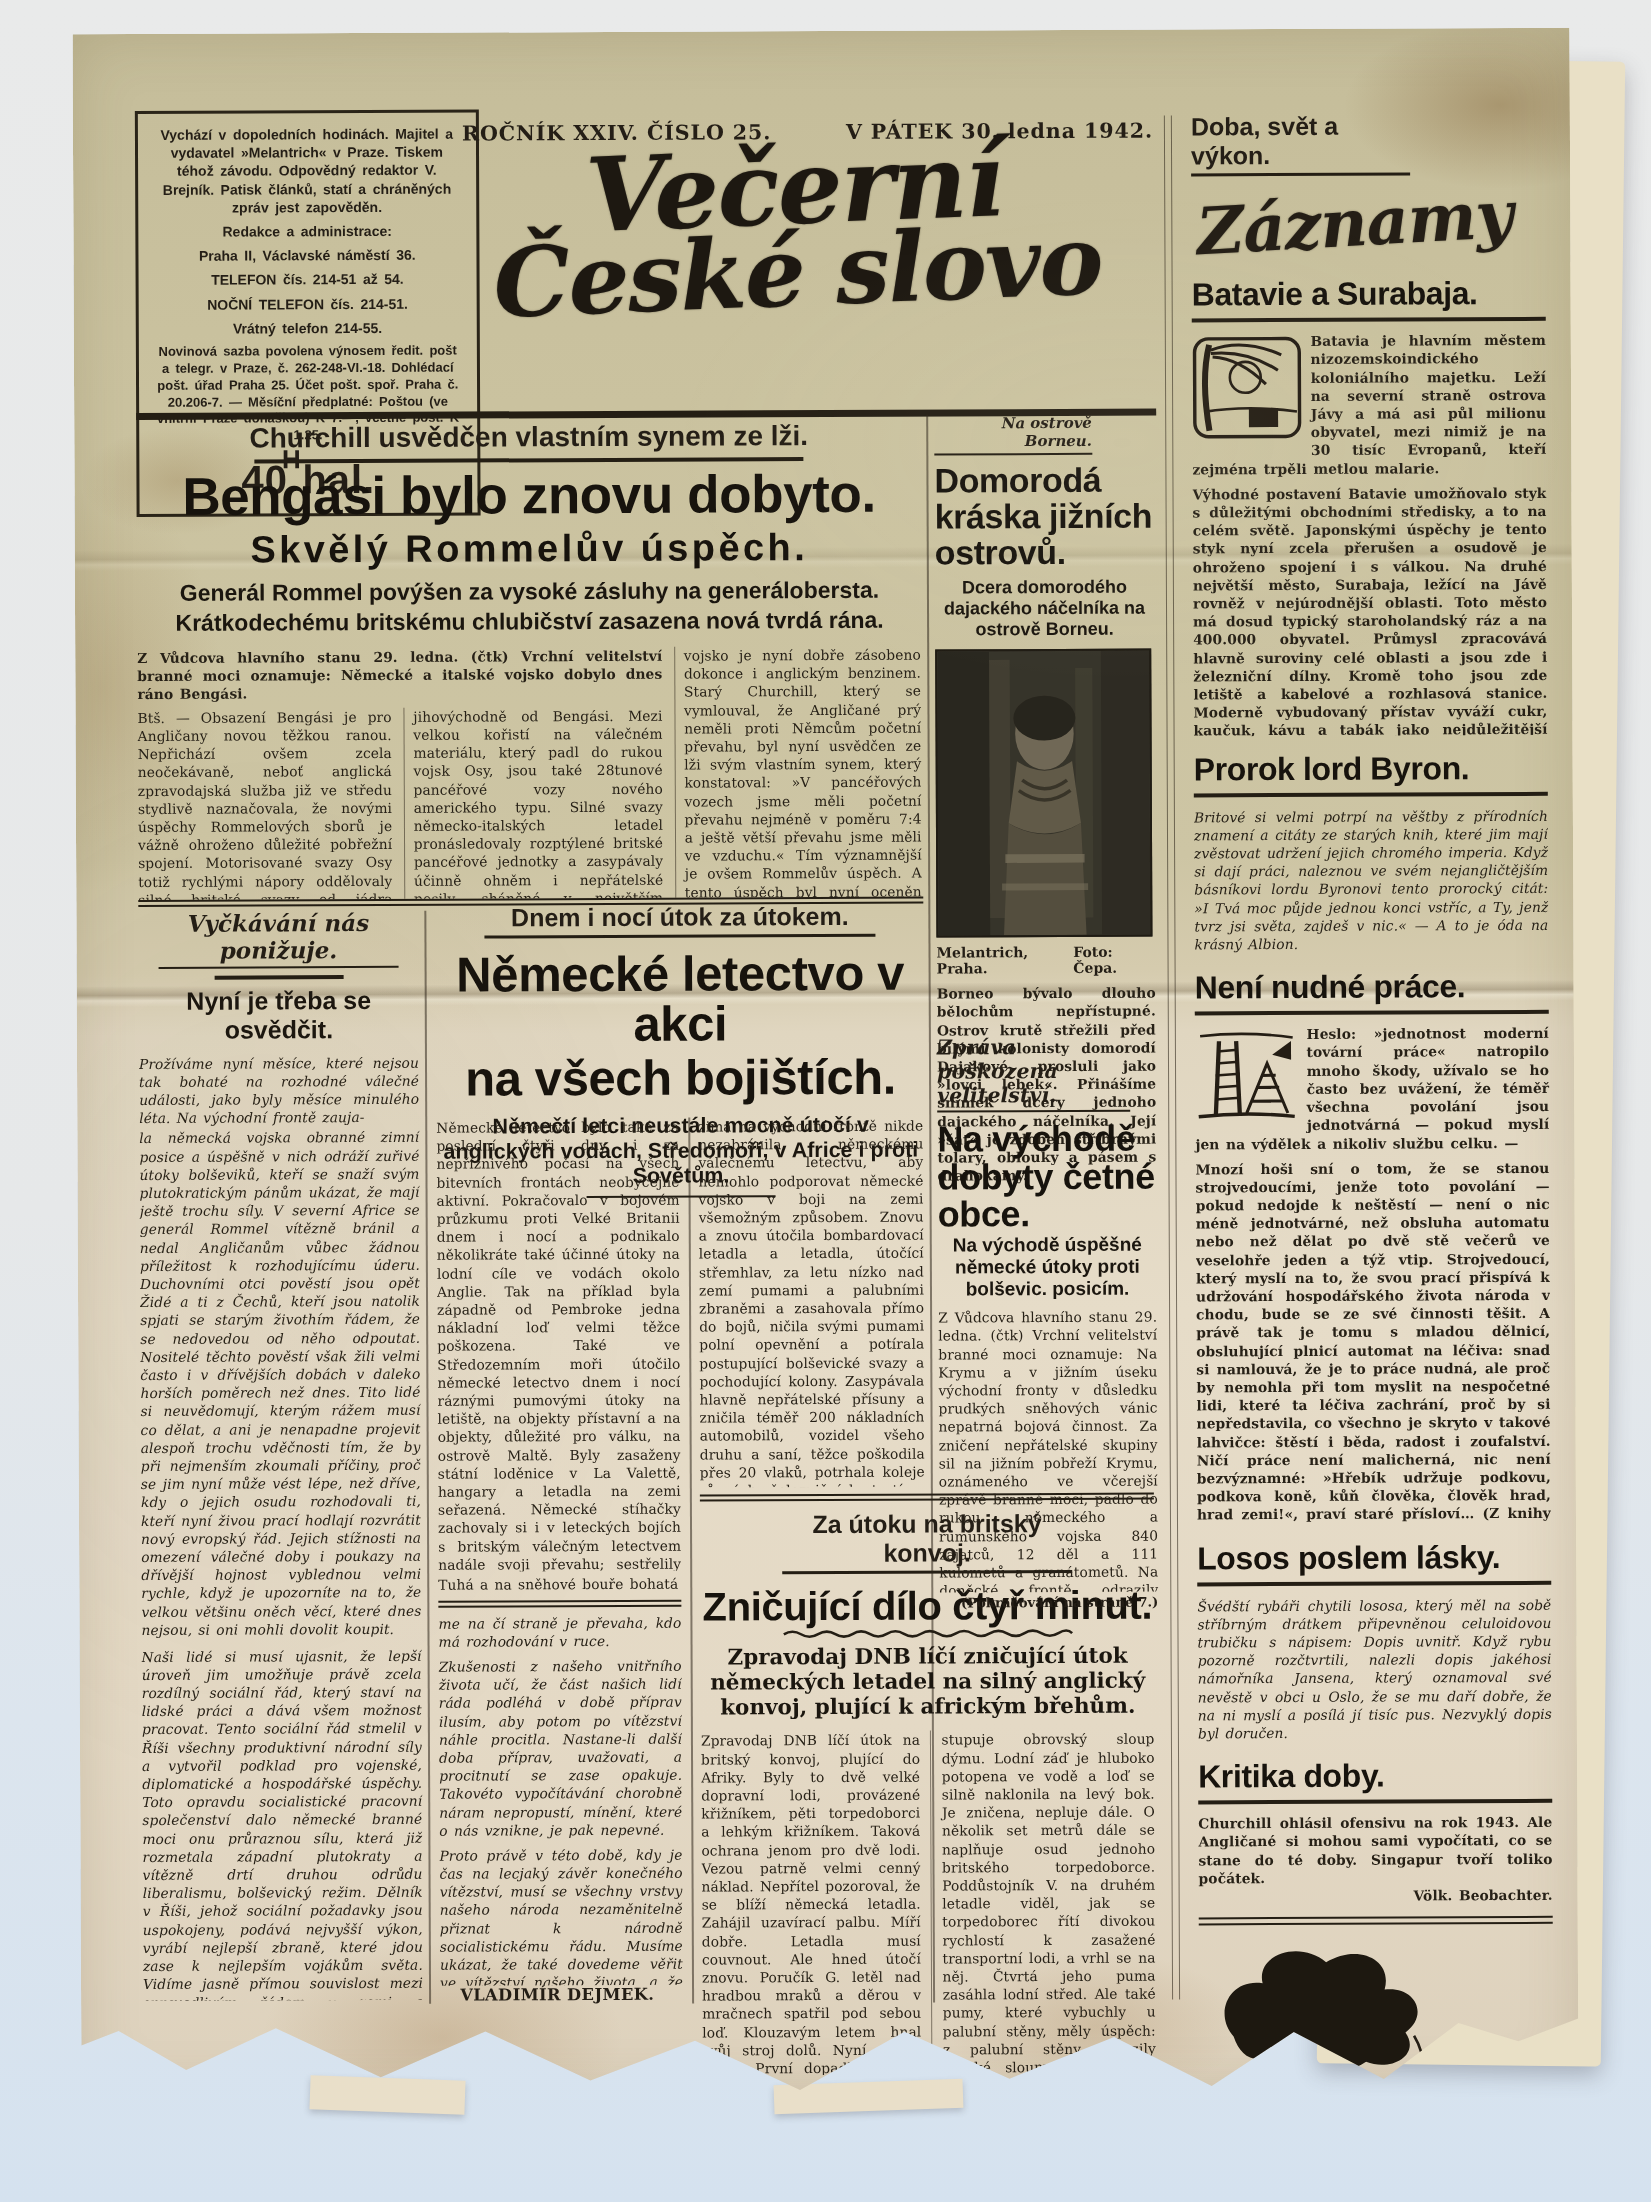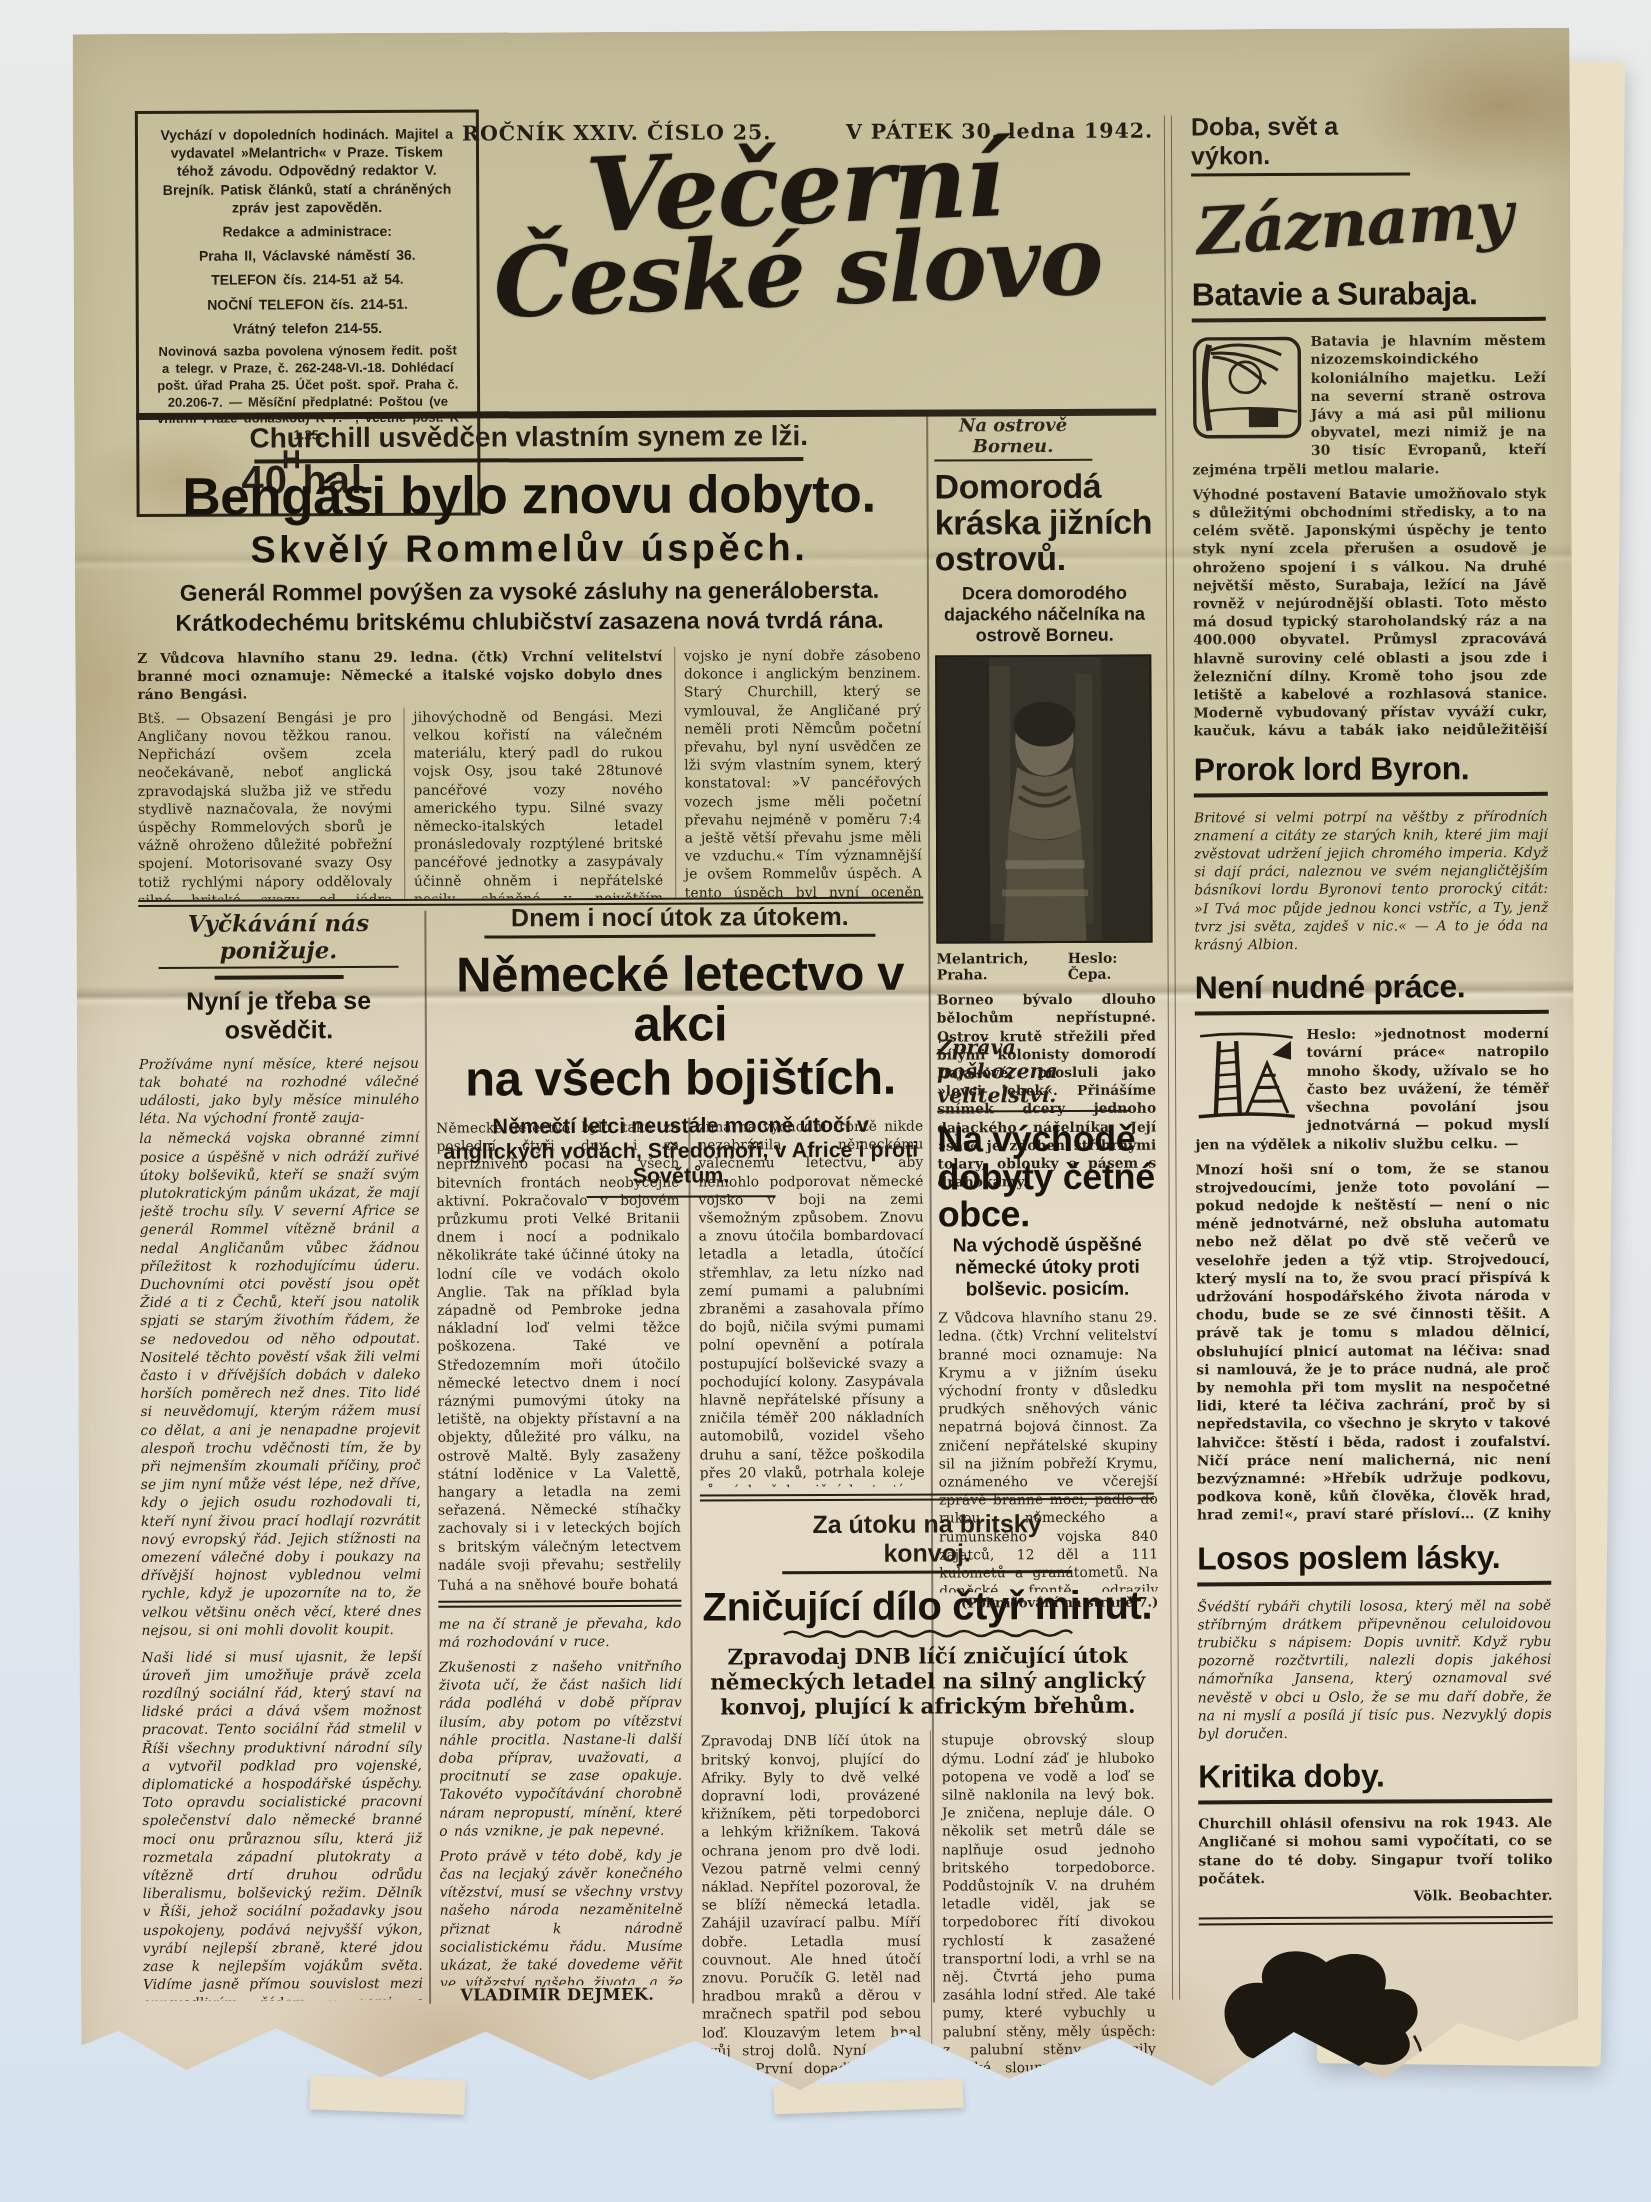--- a/index.html
+++ b/index.html
@@ -174,21 +174,21 @@
       <path d="M2 6 Q12 0 22 6 T42 6 T62 6 T82 6 T102 6 T122 6 T142 6 T162 6 T182 6 T202 6 T222 6 T242 6 T262 6 T282 6 T302 6 T322 6 T338 6" fill="none" stroke="#241e14" stroke-width="3"></path>
     </svg>
     <div class="deck serif" style="font-size:21.5px;font-family:'DejaVu Serif',serif;margin-top:5.2px;">Zpravodaj DNB líčí zničující útok německých letadel na silný anglický konvoj, plující k africkým břehům.</div>
     <div style="display:flex;margin-top:12px;">
       <div class="just bodytxt clip" style="width:219px;height:344px;">Zpravodaj DNB líčí útok na britský konvoj, plující do Afriky. Byly to dvě velké dopravní lodi, provázené křižníkem, pěti torpedoborci a lehkým křižníkem. Taková ochrana jenom pro dvě lodi. Vezou patrně velmi cenný náklad. Nepřítel pozoroval, že se blíží německá letadla. Zahájil uzavírací palbu. Míří dobře. Letadla musí couvnout. Ale hned útočí znovu. Poručík G. letěl nad hradbou mraků a děrou v mračnech spatřil pod sebou loď. Klouzavým letem hnal svůj stroj dolů. Nyní padají pumy. První dopadla kousek od lodní zádi, druhá hned za ní, téměř do pěn, jež ve vlnách čeří lodní šroub, třetí a čtvrtá dopadla přesně na zadní palubu. K nebi vy-</div>
       <div class="just bodytxt clip" style="width:213px;height:344px;margin-left:10.3px;padding-left:10.3px;border-left:1.7px solid rgba(45,37,25,.55);">stupuje obrovský sloup dýmu. Lodní záď je hluboko potopena ve vodě a loď se silně naklonila na levý bok. Je zničena, nepluje dále. O několik set metrů dále se naplňuje osud jednoho britského torpedoborce. Poddůstojník V. na druhém letadle viděl, jak se torpedoborec řítí divokou rychlostí k zasažené transportní lodi, a vrhl se na něj. Čtvrtá jeho puma zasáhla lodní střed. Ale také pumy, které vybuchly u palubní stěny, měly úspěch: z palubní stěny vyrazily vysoké sloupy dýmu. Také tento torpedoborec vykonal poslední svou plavbu. Obě lodi byly zničeny ve čtyřech minutách. Práce zajiště dokonána.</div>
     </div>
   </div>
 
   <div class="abs" style="left:860px;top:384px;width:219px;">
-    <div class="kicker-it serif" style="font-size:18px;text-align:center;border-bottom:2.6px solid #241e14;padding-bottom:2.6px;width:72%;">Na ostrově Borneu.</div>
+    <div class="kicker-it serif" style="font-size:15px;text-align:right;border-bottom:2.6px solid #241e14;padding-bottom:2.6px;width:72%;">Na ostrově Borneu.</div>
     <div class="headline" style="font-size:34px;text-align:left;margin-top:8.6px;line-height:1.05;">Domorodá kráska jižních ostrovů.</div>
     <div class="deck" style="font-size:18px;margin-top:6.9px;">Dcera domorodého dajackého náčelníka na ostrově Borneu.</div>
     <div class="photo-frame" style="width:212px;height:284px;margin-top:8.6px;position:relative;overflow:hidden;">
       <svg width="212" height="284" viewBox="0 0 246 330">
         <rect width="246" height="330" fill="#3b382e"></rect>
         <rect x="0" y="0" width="60" height="330" fill="#2c2a22"></rect>
         <rect x="190" y="0" width="56" height="330" fill="#312e26"></rect>
         <rect x="60" y="10" width="24" height="300" fill="#55503f" opacity=".5"></rect>
         <rect x="160" y="20" width="20" height="290" fill="#504b3b" opacity=".5"></rect>
         <ellipse cx="124" cy="96" rx="34" ry="42" fill="#7d7460"></ellipse>
@@ -197,21 +197,21 @@
         <path d="M82 200 L76 330 L172 330 L166 200 Q124 226 82 200 Z" fill="#5d5645"></path>
         <path d="M98 150 Q124 170 150 150" stroke="#3d382c" stroke-width="4" fill="none"></path>
         <path d="M94 162 Q124 184 154 162" stroke="#3d382c" stroke-width="4" fill="none"></path>
         <rect x="78" y="236" width="92" height="10" fill="#8a8069" opacity=".7"></rect>
         <rect x="74" y="270" width="100" height="8" fill="#8a8069" opacity=".5"></rect>
         <rect width="246" height="330" fill="#1c1913" opacity=".12"></rect>
       </svg>
     </div>
     <div class="credits serif" style="margin-top:6.9px;">
       <span>Melantrich, Praha.</span>
-      <span>Heslo: Čepa.</span>
+      <span>Foto: Čepa.</span>
     </div>
     <p class="just bodytxt" style="margin:8.6px 0 0;font-weight:bold;">Borneo bývalo dlouho bělochům nepřístupné. Ostrov krutě střežili před bílými kolonisty domorodí Dajakové, prosluli jako »lovci lebek«. Přinášíme snímek dcery jednoho dajackého náčelníka. Její »šat« je zdoben stříbrnými tolary, oblouky a pásem s drahokamy.</p>
   </div>
 
   <div class="abs" style="left:860px;top:1005px;width:219px;">
     <div class="kicker-it serif" style="font-size:20.6px;text-align:left;border-bottom:2.6px solid #241e14;padding-bottom:2.6px;width:88%;">Zpráva poškozena velitelství.</div>
     <div class="headline" style="font-size:36px;text-align:left;margin-top:8.6px;line-height:1.04;">Na východě dobyty četné obce.</div>
     <div class="deck" style="font-size:19px;margin-top:1px;">Na východě úspěšné německé útoky proti bolševic. posicím.</div>
     <div class="just bodytxt clip" style="height:284px;margin-top:8.6px;">Z Vůdcova hlavního stanu 29. ledna. (čtk) Vrchní velitelství branné moci oznamuje: Na Krymu a v jižním úseku východní fronty v důsledku prudkých sněhových vánic nepatrná bojová činnost. Za zničení nepřátelské skupiny sil na jižním pobřeží Krymu, oznámeného ve včerejší zprávě branné moci, padlo do rukou německého a rumunského vojska 840 zajatců, 12 děl a 111 kulometů a granátometů. Na doněcké frontě odrazily německé a slovenské svazy místní útoky bolševiků. Vlastní protiútoky byly úspěšné. Ve středním úseku fronty útočil nepřítel na několika místech bez úspěchu. Při vlastních útocích bylo po tuhých bojích dobyto četných obcí</div>
     <div class="contnote serif">(Pokračování na straně 7.)</div>

